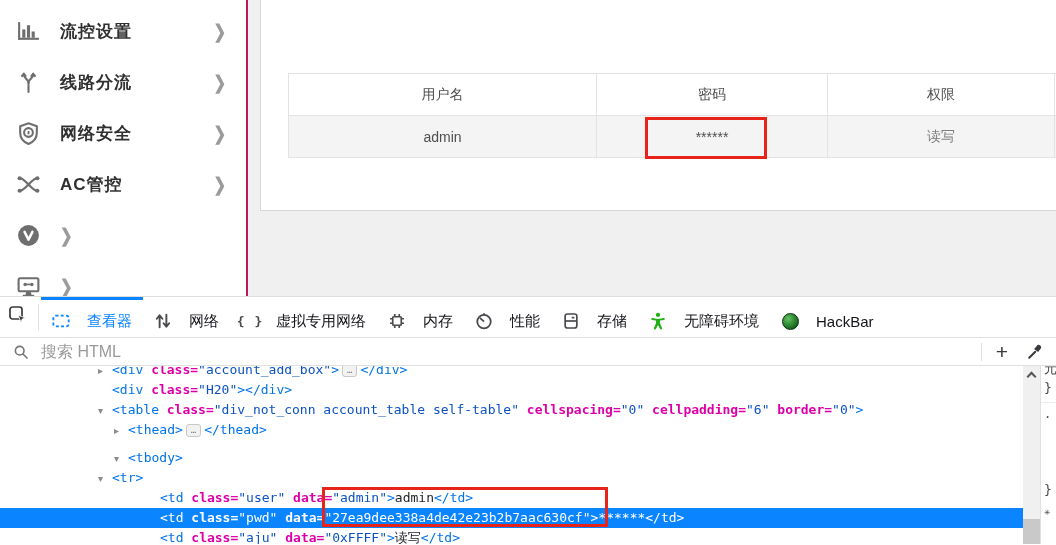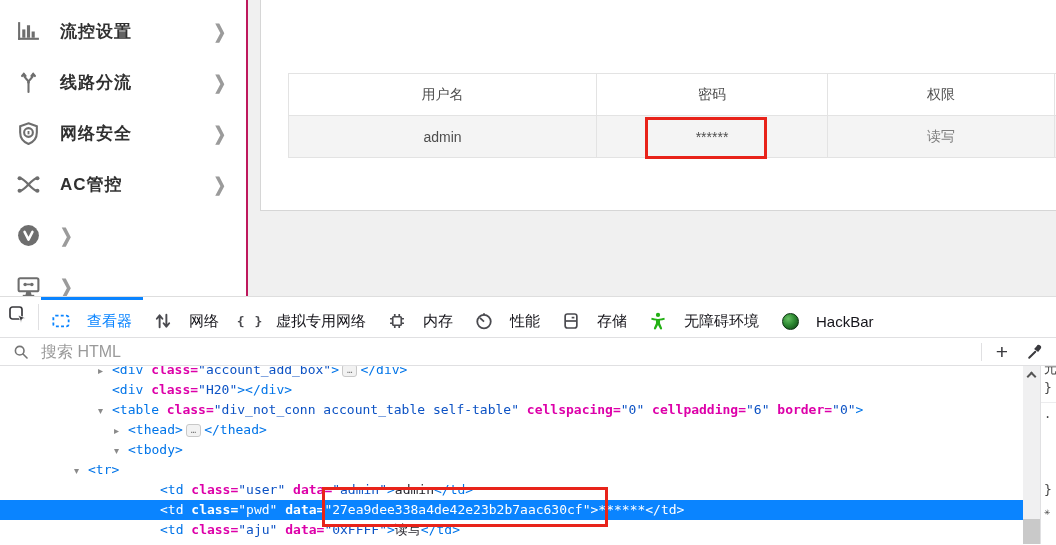--- a/index.html
+++ b/index.html
@@ -297,22 +297,22 @@
       </svg>
     </span>
   </div>
 
   <div class="codearea">
     <div class="markup" id="code-lines">
         <div class="code-line" style="padding-left: 112px;"><span class="arrow">▸</span><span class="tk tag">&lt;div </span><span class="tk attr">class=</span><span class="tk val">"account_add_box"</span><span class="tk tag">&gt;</span><span class="dots-badge">…</span><span class="tk tag">&lt;/div&gt;</span></div>
         <div class="code-line" style="padding-left: 112px;"><span class="arrow"></span><span class="tk tag">&lt;div </span><span class="tk attr">class=</span><span class="tk val">"H20"</span><span class="tk tag">&gt;&lt;/div&gt;</span></div>
         <div class="code-line" style="padding-left: 112px;"><span class="arrow">▾</span><span class="tk tag">&lt;table </span><span class="tk attr">class=</span><span class="tk val">"div_not_conn account_table self-table"</span><span class="tk attr"> cellspacing=</span><span class="tk val">"0"</span><span class="tk attr"> cellpadding=</span><span class="tk val">"6"</span><span class="tk attr"> border=</span><span class="tk val">"0"</span><span class="tk tag">&gt;</span></div>
         <div class="code-line" style="padding-left: 128px;"><span class="arrow">▸</span><span class="tk tag">&lt;thead&gt;</span><span class="dots-badge">…</span><span class="tk tag">&lt;/thead&gt;</span></div>
-        <div class="code-line" style="padding-left: 128px;"><span class="arrow">▾</span><span class="tk tag">&lt;tbody&gt;</span></div>
-        <div class="code-line" style="padding-left: 88px;"><span class="arrow">▾</span><span class="tk tag">&lt;tr&gt;</span></div>
+        <div class="code-line" style="padding-left: 128px; margin-top: 8px;"><span class="arrow">▾</span><span class="tk tag">&lt;tbody&gt;</span></div>
+        <div class="code-line" style="padding-left: 112px;"><span class="arrow">▾</span><span class="tk tag">&lt;tr&gt;</span></div>
         <div class="code-line" style="padding-left: 160px;"><span class="arrow"></span><span class="tk tag">&lt;td </span><span class="tk attr">class=</span><span class="tk val">"user"</span><span class="tk attr"> data=</span><span class="tk val">"admin"</span><span class="tk tag">&gt;</span><span class="tk text">admin</span><span class="tk tag">&lt;/td&gt;</span></div>
         <div class="code-line selected" style="padding-left: 160px;"><span class="arrow"></span><span class="tk tag">&lt;td </span><span class="tk attr">class=</span><span class="tk val">"pwd"</span><span class="tk attr"> data=</span><span class="tk val">"27ea9dee338a4de42e23b2b7aac630cf"</span><span class="tk tag">&gt;</span><span class="tk text">******</span><span class="tk tag">&lt;/td&gt;</span></div>
         <div class="code-line" style="padding-left: 160px;"><span class="arrow"></span><span class="tk tag">&lt;td </span><span class="tk attr">class=</span><span class="tk val">"aju"</span><span class="tk attr"> data=</span><span class="tk val">"0xFFFF"</span><span class="tk tag">&gt;</span><span class="tk text">读写</span><span class="tk tag">&lt;/td&gt;</span></div>
       </div>
     <div class="vscroll">
       <div class="vs-up"></div>
       <div class="vs-thumb"></div>
     </div>
     <div class="rules-strip" id="rules-strip">
       <div class="rules-hr"></div>

